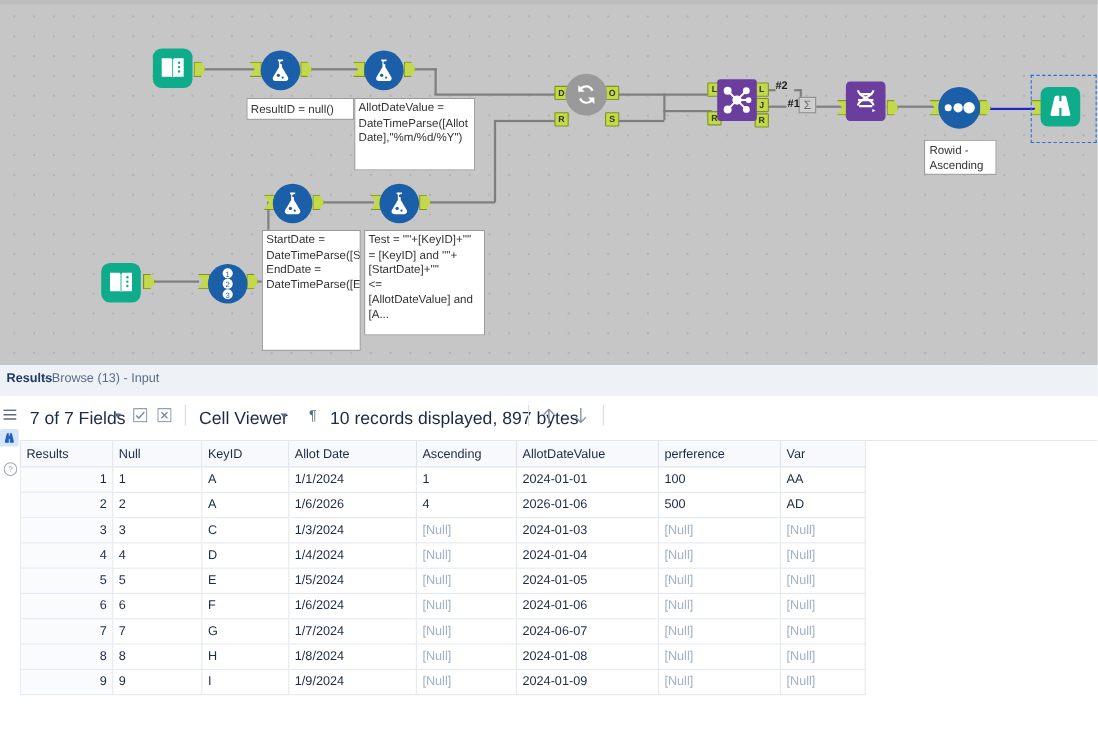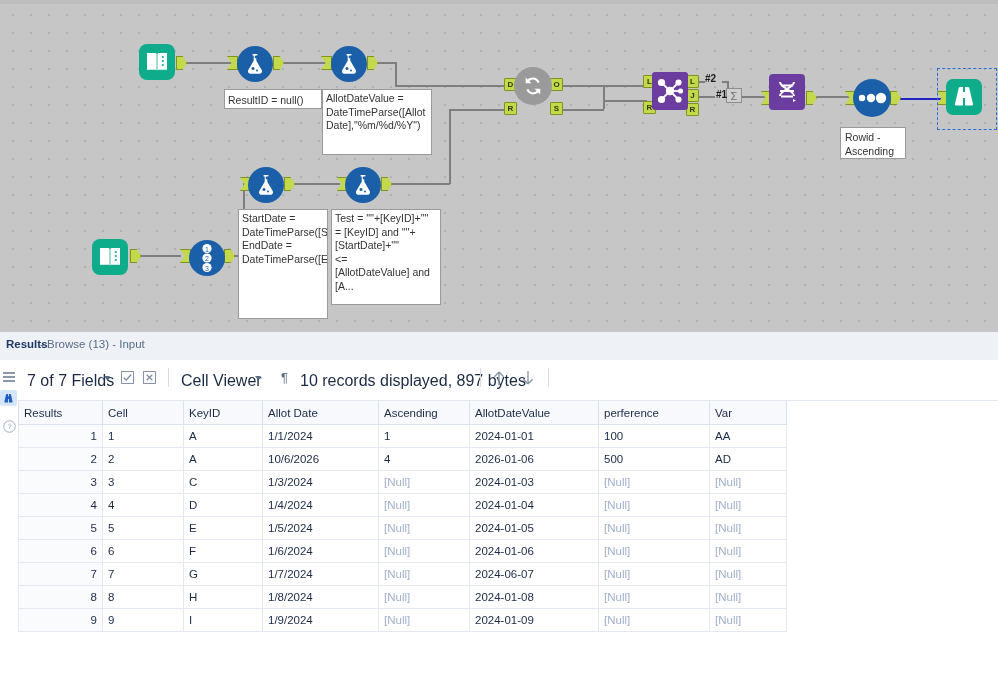--- a/index.html
+++ b/index.html
@@ -395,21 +395,21 @@
           </svg>
       </span>
       <span class="tb-sep" style="left:530px;"></span>
     </div>
 
     <div id="grid">
       <table class="dt">
         <thead>
           <tr id="hdr-row">
               <th style="width: 73px;">Results</th>
-              <th style="width: 70px;">Cell</th>
+              <th style="width: 70px;">Null</th>
               <th style="width: 68px;">KeyID</th>
               <th style="width: 105px;">Allot Date</th>
               <th style="width: 80px;">Ascending</th>
               <th style="width: 118px;">AllotDateValue</th>
               <th style="width: 100px;">perference</th>
               <th style="width: 66px;">Var</th>
             </tr>
         </thead>
         <tbody id="tbody">
             <tr>
@@ -419,21 +419,21 @@
               <td>1/1/2024</td>
               <td>1</td>
               <td>2024-01-01</td>
               <td>100</td>
               <td>AA</td>
             </tr>
             <tr>
               <td class="rec">2</td>
               <td>2</td>
               <td>A</td>
-              <td>10/6/2026</td>
+              <td>1/6/2026</td>
               <td>4</td>
               <td>2026-01-06</td>
               <td>500</td>
               <td>AD</td>
             </tr>
             <tr>
               <td class="rec">3</td>
               <td>3</td>
               <td>C</td>
               <td>1/3/2024</td>

